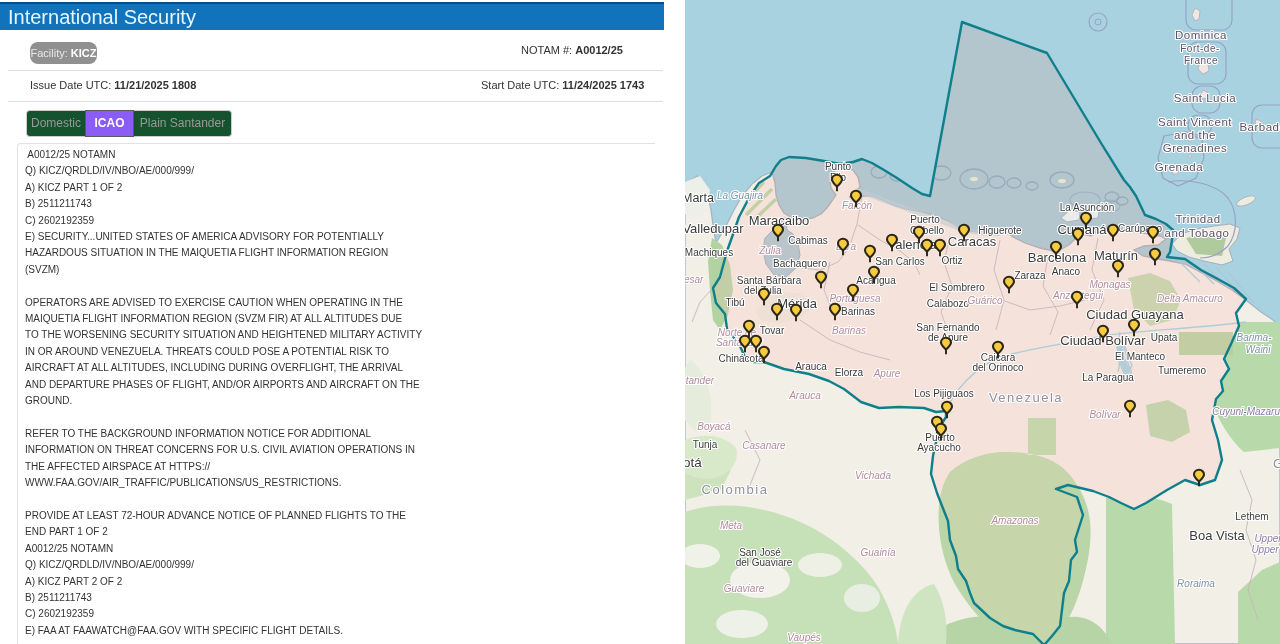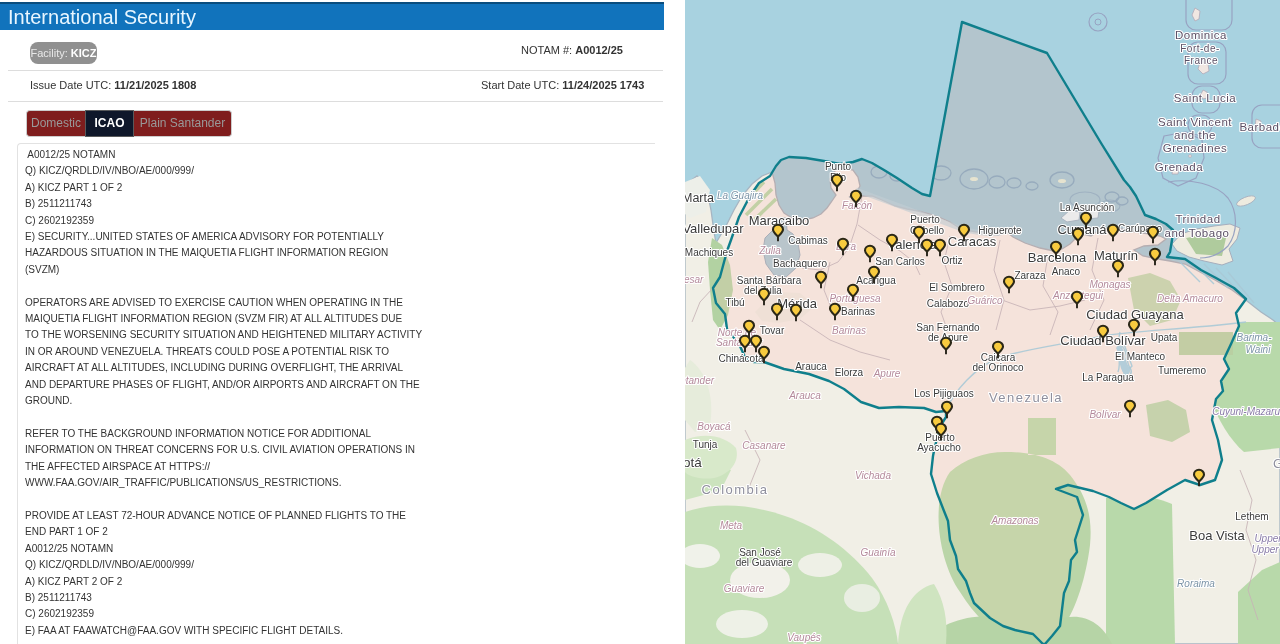--- a/index.html
+++ b/index.html
@@ -6,23 +6,23 @@
 .panel { position:absolute; left:0; top:0; width:664px; height:644px; background:#fff; }
 .hdr { position:absolute; left:0; top:2px; width:664px; height:28px; background:#1173bc; border-top:2px solid #0a4d7e; color:#e8f6ff; font-size:20px; line-height:26px; padding-left:8px; }
 .badge { position:absolute; left:30px; top:42px; width:67px; height:22px; background:#909090; border-radius:8px; color:#e8e8e8; font-size:11px; line-height:22px; text-align:center; }
 .badge b { color:#fff; }
 .notam { position:absolute; left:481px; top:44px; font-size:11px; color:#333;margin-left:40px; }
 .hr1 { position:absolute; left:8px; top:70px; width:655px; height:1px; background:#ddd; }
 .issue { position:absolute; left:30px; top:79px; font-size:11px; color:#333; }
 .start { position:absolute; left:481px; top:79px; font-size:11px; color:#333; }
 .hr2 { position:absolute; left:8px; top:101px; width:655px; height:1px; background:#ddd; }
 .tabs { position:absolute; left:26px; top:110px; height:27px; }
-.tab { float:left; height:27px; border:1px solid #ccc; font-size:12px; color:#999; text-align:center; line-height:25px; background:#7f1d1d; }
+.tab { float:left; height:27px; border:1px solid #ccc; font-size:12px; color:#999; text-align:center; line-height:25px; background:#14532d; }
 .tab.d { width:59px; border-radius:4px 0 0 4px; border-right:none; }
-.tab.i { width:49px; background:#0f172a; border-color:#58595b; color:#fff; font-weight:bold; }
+.tab.i { width:49px; background:#8b5cf6; border-color:#58595b; color:#fff; font-weight:bold; }
 .tab.p { width:98px; border-radius:0 4px 4px 0; border-left:none; }
 .txtbox { position:absolute; left:17px; top:143px; width:638px; height:520px; border:1px solid #e2e2e2; border-right:none; border-bottom:none; border-radius:4px 0 0 0; padding:3px 0 0 7px; font-size:10px; line-height:16.4px; color:#333; white-space:pre; }
 .map { position:absolute; left:685px; top:0; width:595px; height:644px; }
 svg text { font-family:"Liberation Sans", sans-serif; paint-order:stroke; stroke:#ffffff; stroke-width:2.2px; stroke-linejoin:round; }
 </style></head>
 <body>
 <div class="panel">
 <div class="hdr">International Security</div>
 <div class="badge">Facility:&nbsp;<b>KICZ</b></div>
 <div class="notam">NOTAM #: <b>A0012/25</b></div>

